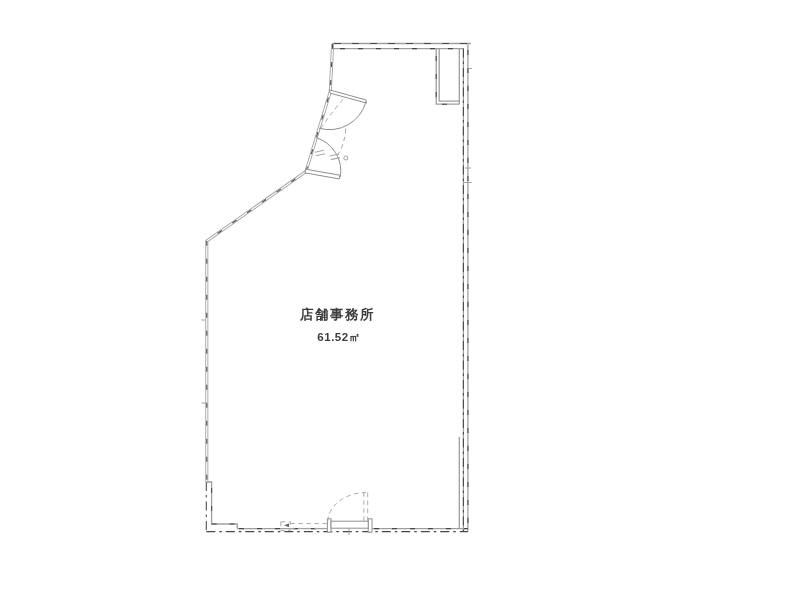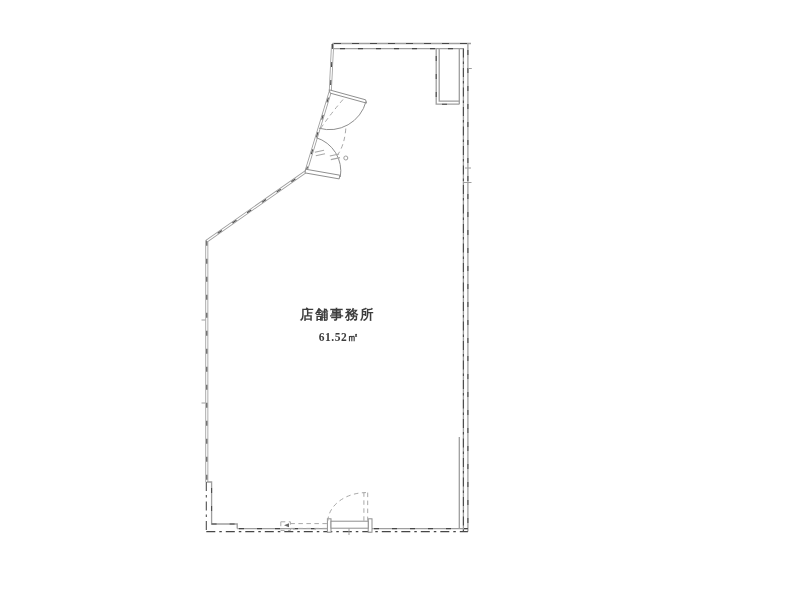--- a/index.html
+++ b/index.html
@@ -6,21 +6,21 @@
     margin: 0;
     padding: 0;
     background: #ffffff;
   }
   .canvas {
     position: relative;
     width: 801px;
     height: 600px;
     background: #ffffff;
     overflow: hidden;
-    font-family: Liberation Serif, serif;
+    font-family: Liberation Sans, sans-serif;
   }
   svg { display: block; }
 
   
   .w      { stroke:#9e9e9e; stroke-width:1.3;  fill:none; stroke-linecap:butt; }
   .wd     { stroke:#474747; stroke-width:1.05; fill:none; stroke-dasharray:7 11; }
   .wd2    { stroke:#474747; stroke-width:1.05; fill:none; stroke-dasharray:5 13; }
   .cdd    { stroke:#474747; stroke-width:1.05; fill:none; stroke-dasharray:9 4 2.5 4; }
   .sandb  { stroke:#9e9e9e; stroke-width:3;    fill:none; stroke-linejoin:round; }
   .sandc  { stroke:#ffffff; stroke-width:1.3;  fill:none; stroke-linejoin:round; }

